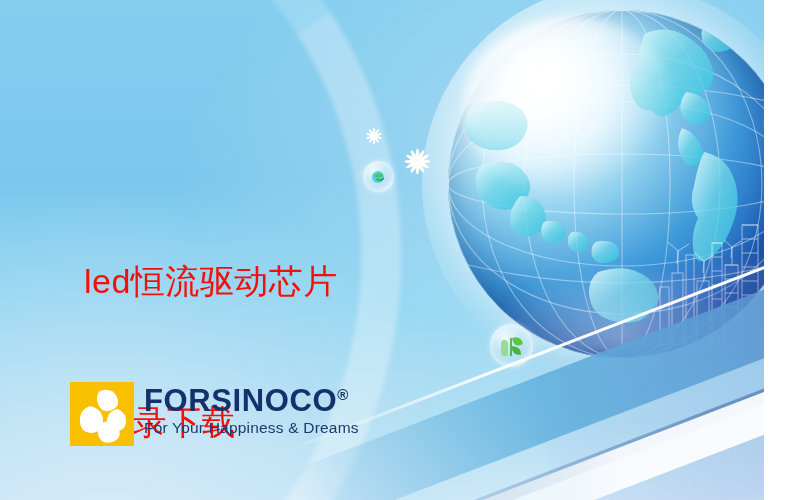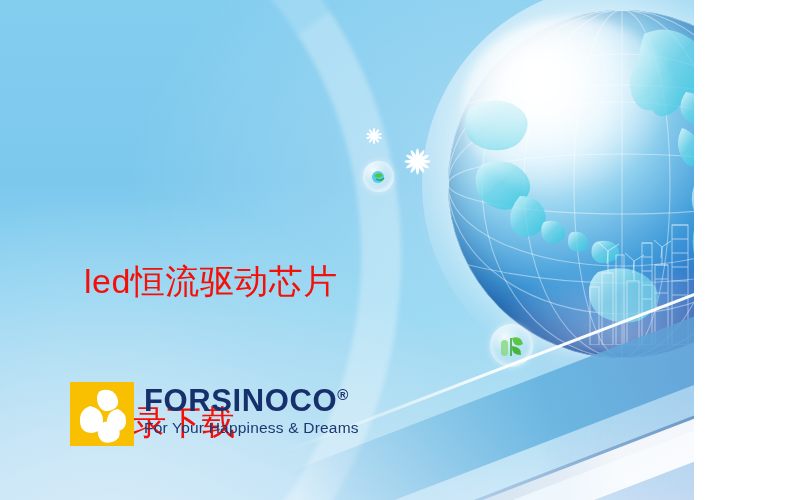--- a/index.html
+++ b/index.html
@@ -2,21 +2,21 @@
 <html><head>
 <meta charset="utf-8">
 <style>
   html, body {
     margin: 0;
     padding: 0;
     background: #ffffff;
   }
   #banner {
     position: relative;
-    width: 694px;
+    width: 764px;
     height: 500px;
     overflow: hidden;
     font-family: "Liberation Sans", sans-serif;
     background: linear-gradient(160deg, #8ed0ef 0%, #7ec7ec 30%, #8ed3f0 55%, #aadcf2 78%, #c6e6f6 100%);
   }
 
   
   .bg-base {
     position: absolute;
     inset: 0;

